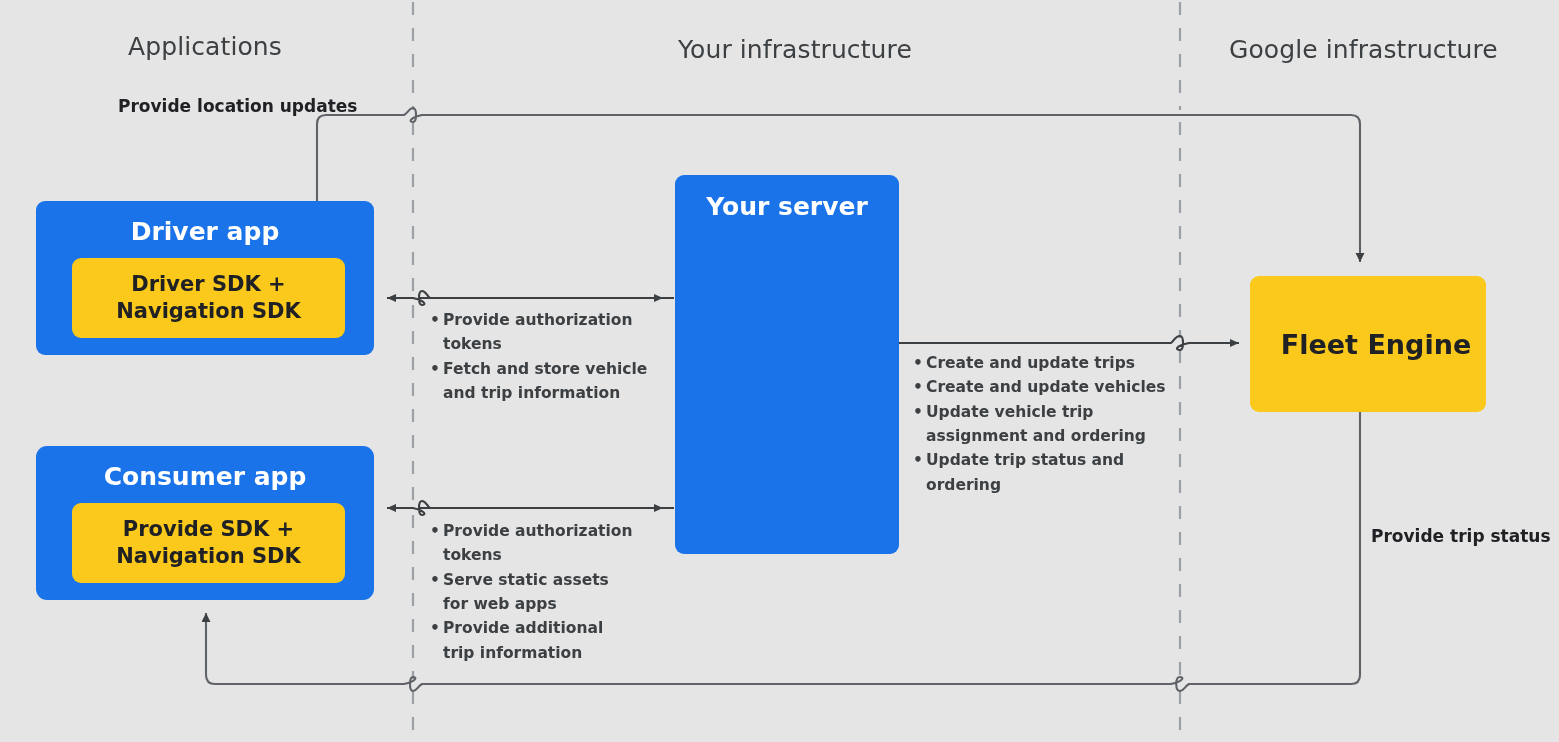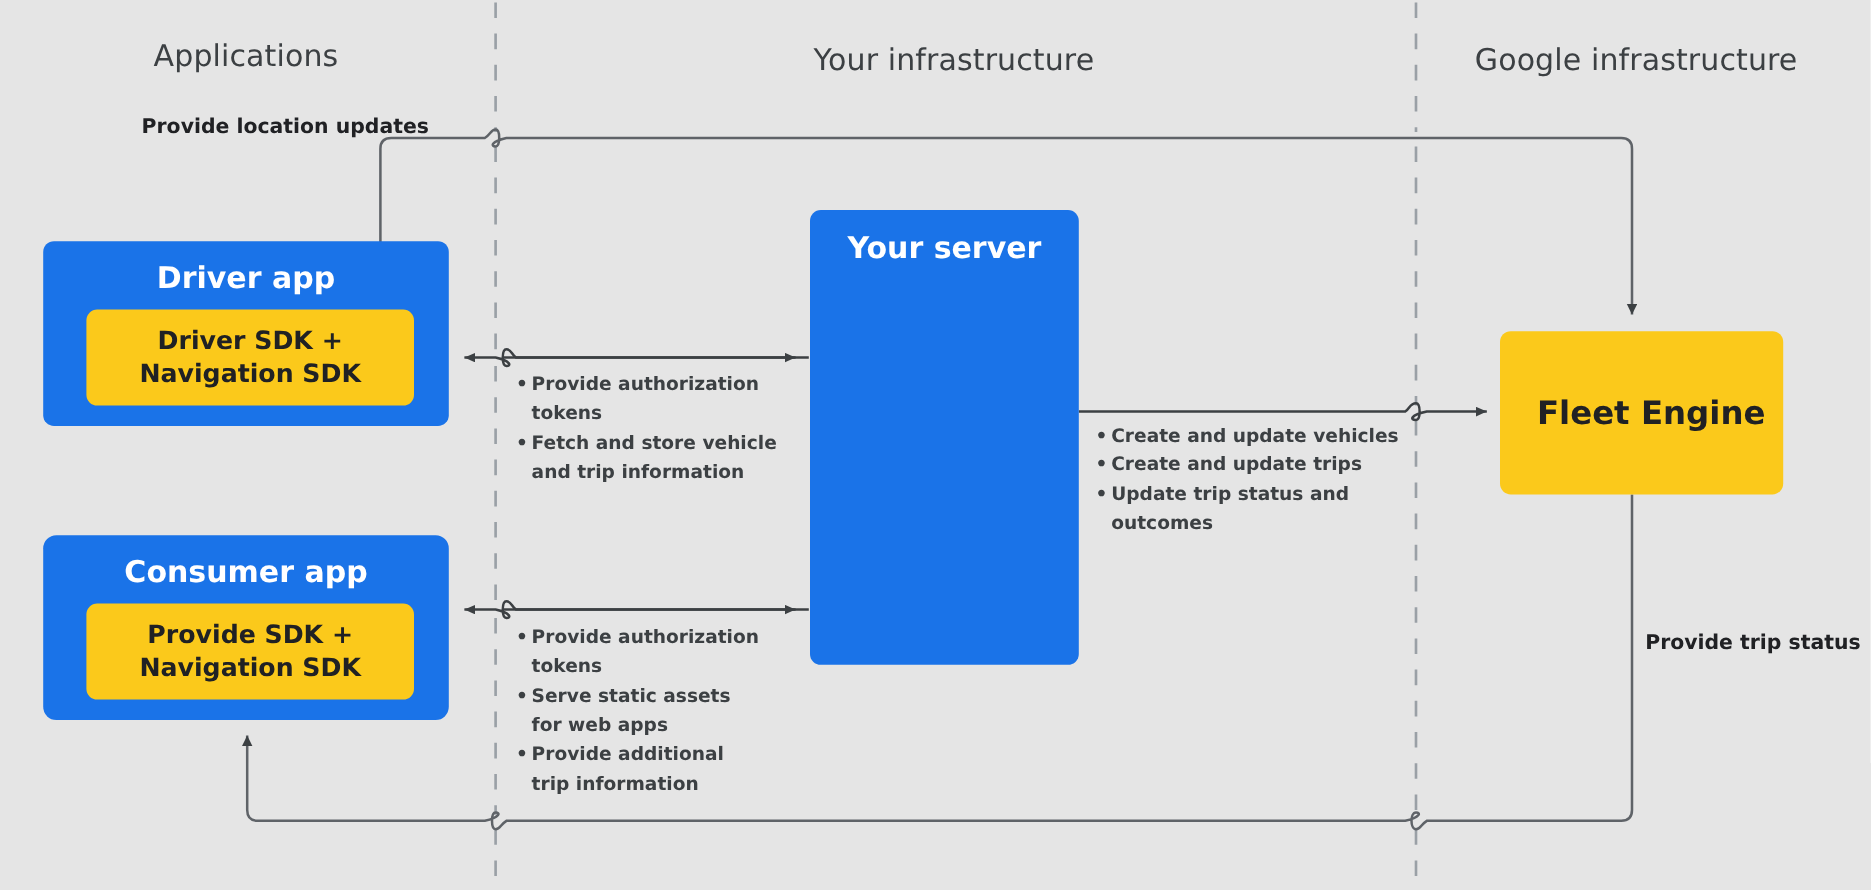--- a/index.html
+++ b/index.html
@@ -231,21 +231,23 @@
   <div class="bullets" style="left:430px; top:519px; width:230px;">
     <div class="bullet-item">Provide authorization
 tokens</div>
     <div class="bullet-item">Serve static assets
 for web apps</div>
     <div class="bullet-item">Provide additional
 trip information</div>
   </div>
 
   <div class="bullets" style="left:913px; top:351px; width:260px;">
+    <div class="bullet-item">Create and update trips</div>
     <div class="bullet-item">Create and update vehicles</div>
-    <div class="bullet-item">Create and update trips</div>
+    <div class="bullet-item">Update vehicle trip
+assignment and ordering</div>
     <div class="bullet-item">Update trip status and
-outcomes</div>
+ordering</div>
   </div>
 
   <div class="edge-label" style="left:1371px; top:526px;">Provide trip status</div>
 
 </div>
 
 </body></html>

